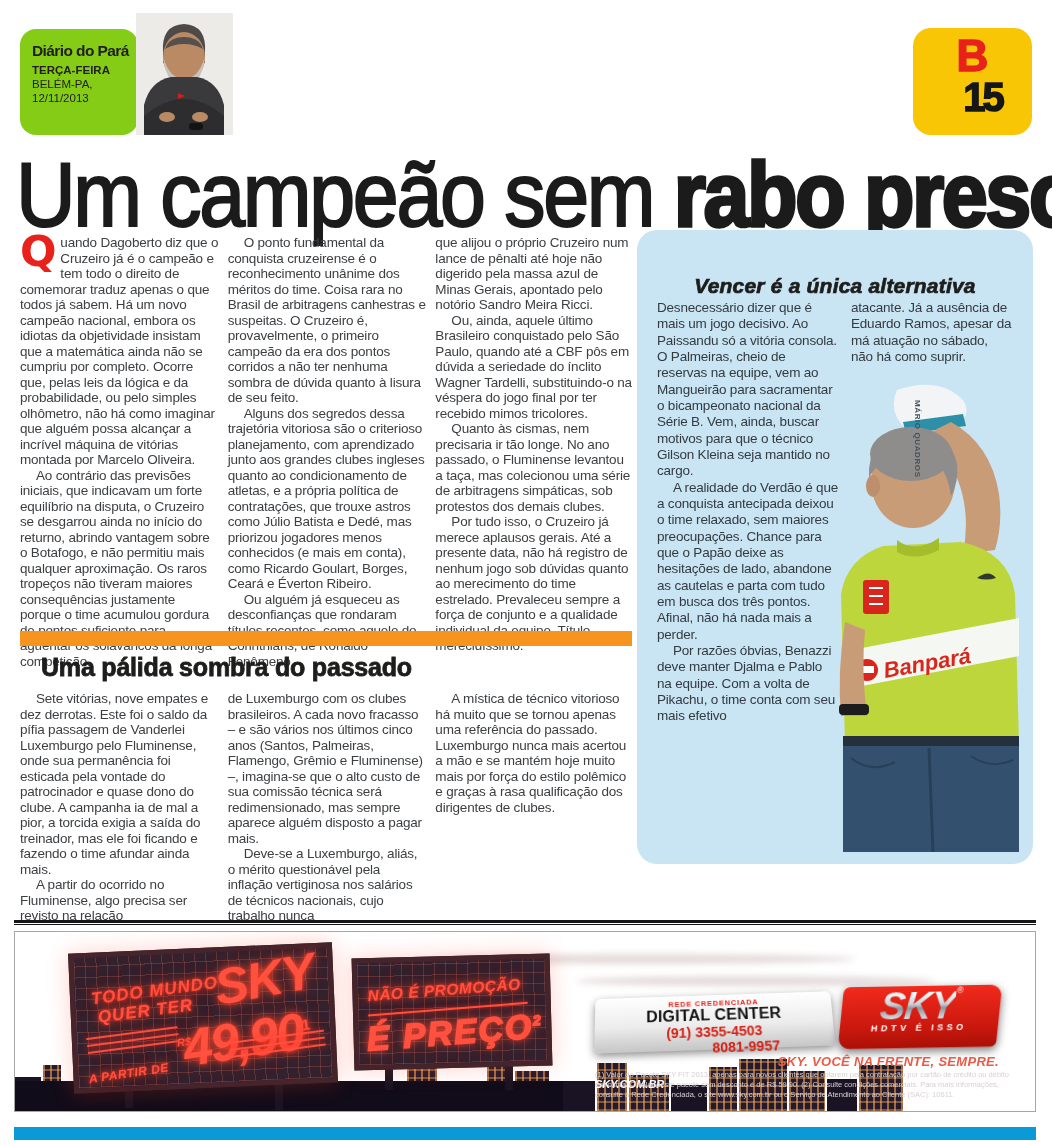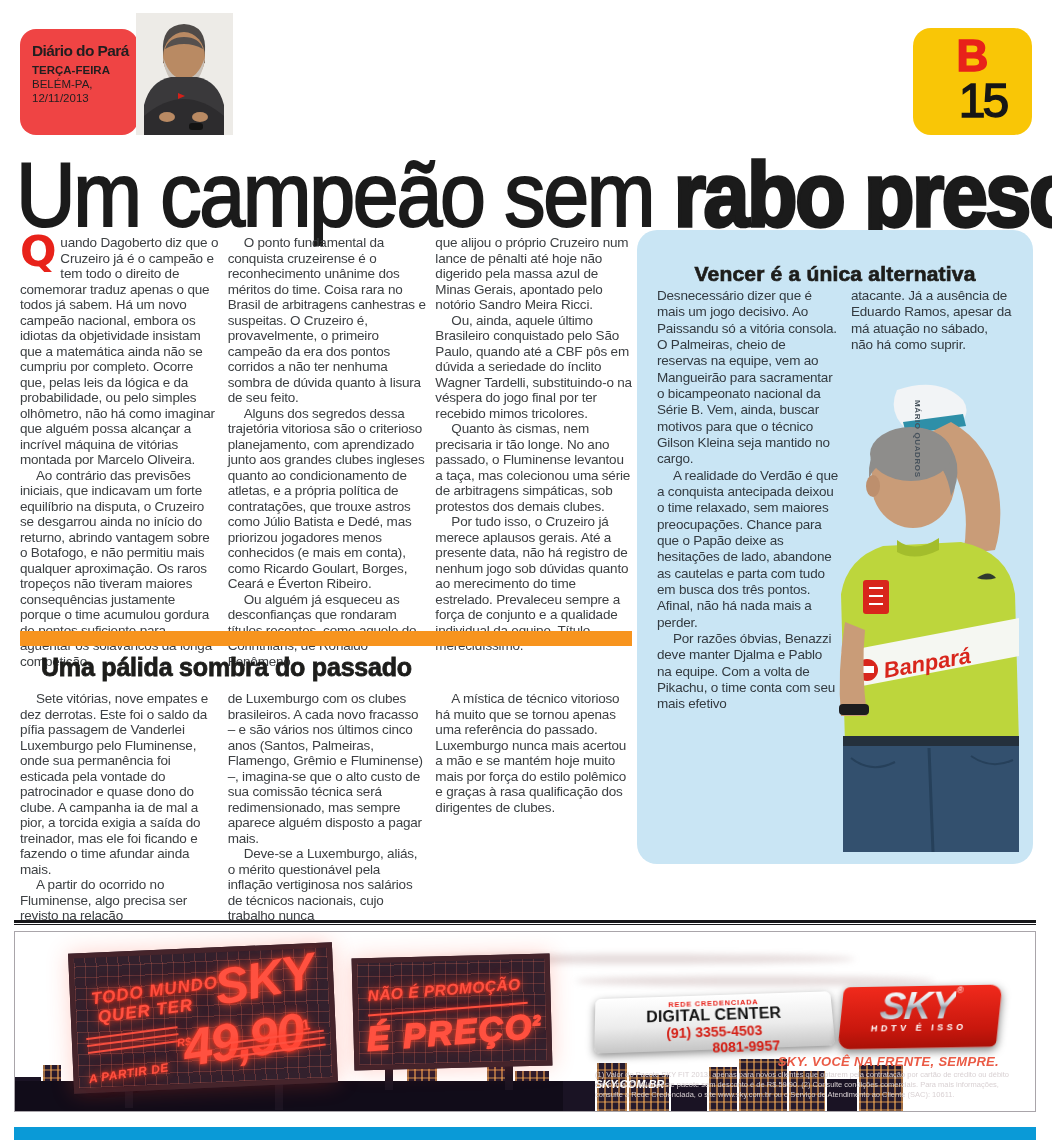--- a/index.html
+++ b/index.html
@@ -1,56 +1,56 @@
 <!DOCTYPE html>
 <html><head>
 <meta charset="utf-8">
 <style>
   html,body{margin:0;padding:0;background:#fff;}
   .page{position:relative;width:1052px;height:1145px;background:#fff;overflow:hidden;
         font-family:"Liberation Sans",sans-serif;color:#3d3d3f;}
 
   
-  .mast-left{position:absolute;left:20px;top:29px;width:118px;height:106px;background:#ef4444;
+  .mast-left{position:absolute;left:20px;top:29px;width:118px;height:106px;background:#84cc16;
              border-radius:16px;box-sizing:border-box;padding:13px 8px 0 12px;}
   .paper-name{font-size:15.5px;font-weight:bold;color:#221e1f;letter-spacing:-0.6px;}
   .paper-weekday{font-size:11.5px;font-weight:bold;color:#221e1f;margin-top:4px;}
   .paper-city,.paper-date{font-size:11.5px;color:#221e1f;margin-top:2px;}
 
   .banner-red{position:absolute;left:150px;top:28px;width:757px;height:107px;background:#e8221a;border-radius:26px;}
   .columnist-title{text-align:center;font-size:50px;font-weight:bold;color:#fff;margin-top:8px;
                    letter-spacing:1px;-webkit-text-stroke:1px #fff;}
   .banner-contacts{position:absolute;right:22px;top:64px;text-align:right;color:#fff;font-weight:bold;
                    font-size:13px;line-height:1.3;}
   .columnist-photo{position:absolute;left:136px;top:13px;width:97px;height:122px;z-index:3;}
 
   .mast-right{position:absolute;left:913px;top:28px;width:119px;height:107px;background:#f9c606;
               border-radius:18px;text-align:center;}
   .section-letter{font-size:44px;font-weight:bold;color:#e8221a;line-height:1;margin-top:6px;-webkit-text-stroke:1.5px #e8221a;}
-  .page-number{font-size:48px;font-weight:normal;color:#161616;line-height:0.95;letter-spacing:-3px;padding-left:20px;-webkit-text-stroke:1.5px #161616;}
+  .page-number{font-size:40px;font-weight:bold;color:#161616;line-height:0.95;letter-spacing:-3px;padding-left:20px;-webkit-text-stroke:1.5px #161616;}
 
   
   .headline{position:absolute;left:16px;top:149px;white-space:nowrap;font-size:70px;line-height:1;
             color:#1b1b1b;transform:scale(1.18,1.3);transform-origin:left top;letter-spacing:-2px;}
   .hl-normal{font-weight:normal;-webkit-text-stroke:1.6px #1b1b1b;}
   .hl-bold{font-weight:bold;-webkit-text-stroke:2.6px #1b1b1b;}
 
   
   .article{position:absolute;left:20px;top:235px;width:614px;display:flex;gap:9px;}
   .col{width:199px;font-size:13.5px;line-height:1.15;letter-spacing:-0.2px;color:#3d4043;}
   .col p{margin:0;text-indent:16px;}
   .col p.flush{text-indent:0;}
   .dropcap{float:left;color:#e8221a;font-size:43px;line-height:31px;font-weight:bold;margin:1px 4px 0 0;
            font-family:"DejaVu Sans",sans-serif;}
 
   
   .sidebar{position:absolute;left:637px;top:230px;width:396px;height:634px;background:#c9e5f4;
            border-radius:20px;box-sizing:border-box;padding:16px 20px;overflow:hidden;}
-  .sidebar-title{text-align:center;font-size:21px;font-weight:bold;color:#1d1d1b;margin-top:16px;
-                 -webkit-text-stroke:0.7px #1d1d1b;letter-spacing:0.2px;position:relative;z-index:2;}
+  .sidebar-title{text-align:center;font-size:21px;font-weight:bold;color:#1d1d1b;margin-top:28px;
+                 -webkit-text-stroke:0.7px #1d1d1b;letter-spacing:0.2px;position:relative;z-index:2;font-style:italic;}
   .sidebar-cols{display:flex;gap:12px;margin-top:2px;position:relative;z-index:2;}
   .sb-col-left{width:182px;font-size:13.5px;line-height:1.21;color:#333a40;letter-spacing:-0.2px;}
   .sb-col-right{flex:1;font-size:13.5px;line-height:1.21;color:#333a40;letter-spacing:-0.2px;}
   .sidebar p{margin:0;text-indent:16px;}
   .sidebar p.flush{text-indent:0;}
   .coach-photo{position:absolute;right:10px;top:152px;width:212px;height:470px;z-index:1;}
   .photo-credit{position:absolute;left:276px;top:170px;writing-mode:vertical-rl;font-size:8px;
                 font-weight:bold;color:#47525c;letter-spacing:0.6px;z-index:3;}
 
   

